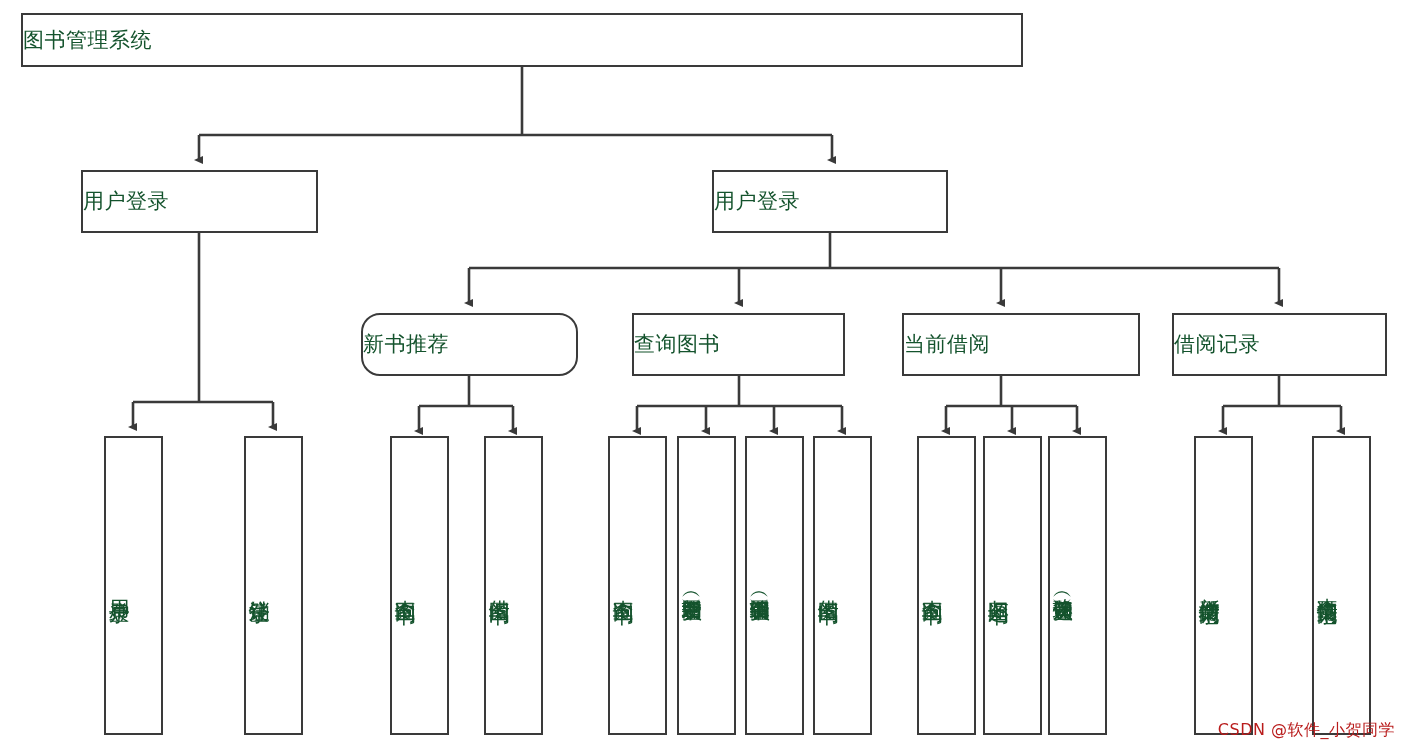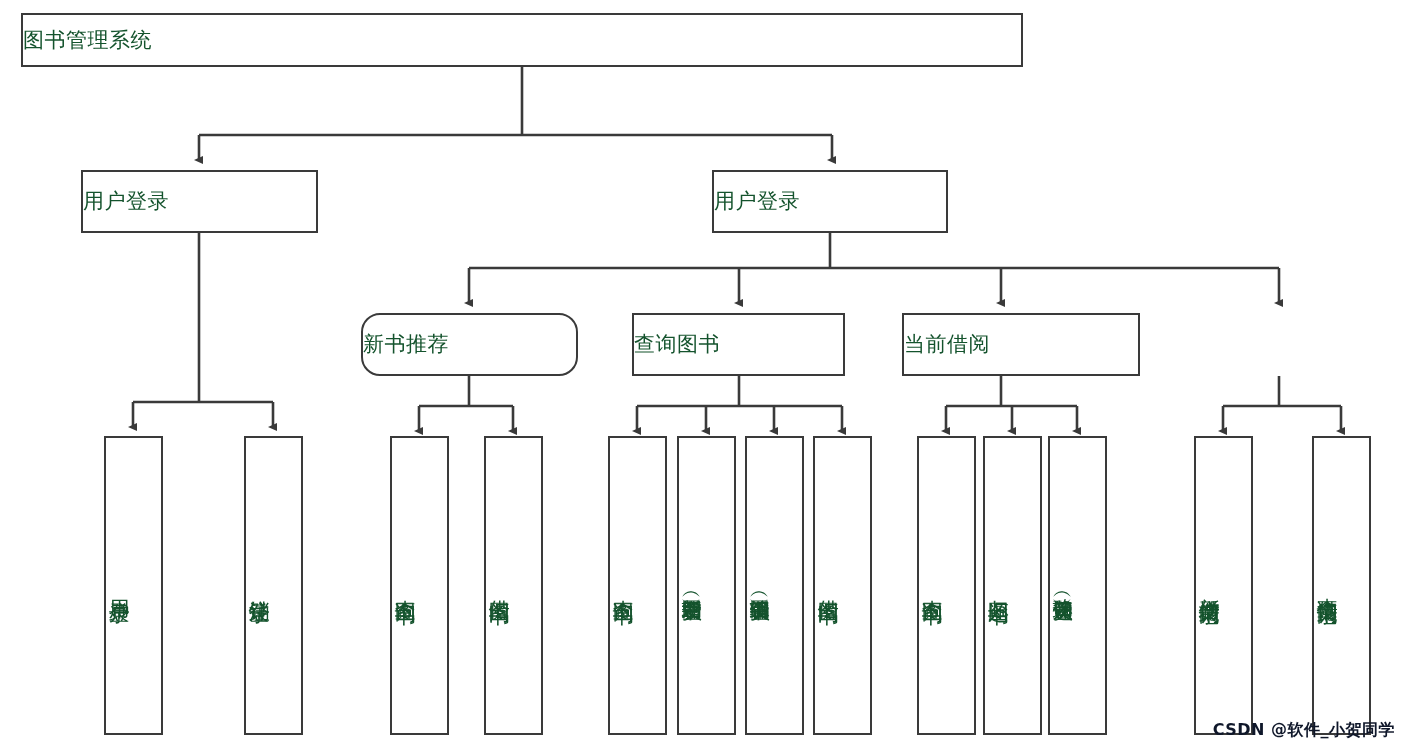--- a/index.html
+++ b/index.html
@@ -61,25 +61,24 @@
   }
   .node.vert.tight .label {
     font-size: 20px;
     letter-spacing: 0.5px;
   }
   #watermark {
     position: absolute;
     right: 10px;
     bottom: 6px;
     font-size: 16px;
-    color: #0f172a;
+    color: #b91c1c;
     white-space: nowrap;
     z-index: 3;
     letter-spacing: 0.5px;
-    font-weight: bold;
   }
 </style>
 </head>
 <body>
 
 <div id="canvas">
 
   <svg id="edges" viewBox="0 0 1405 747">
     <defs>
       <marker id="arrow" markerWidth="10" markerHeight="10" refX="5" refY="5" orient="auto" markerUnits="userSpaceOnUse">
@@ -143,20 +142,23 @@
 
   <div class="node horiz" style="left:361px; top:313px; width:217px; height:63px;border-radius:19px;">
     <span class="label">新书推荐</span>
   </div>
   <div class="node horiz" style="left:632px; top:313px; width:213px; height:63px;">
     <span class="label">查询图书</span>
   </div>
   <div class="node horiz" style="left:902px; top:313px; width:238px; height:63px;">
     <span class="label">当前借阅</span>
   </div>
+  <div class="node horiz" style="left:1172px; top:313px; width:215px; height:63px;">
+    <span class="label">借阅记录</span>
+  </div>
 
   <div class="node vert" style="left:104px; top:436px; width:59px; height:299px;">
     <span class="label">用户登录</span>
   </div>
   <div class="node vert" style="left:244px; top:436px; width:59px; height:299px;">
     <span class="label">注销登录</span>
   </div>
 
   <div class="node vert" style="left:390px; top:436px; width:59px; height:299px;">
     <span class="label">查询图书</span>

